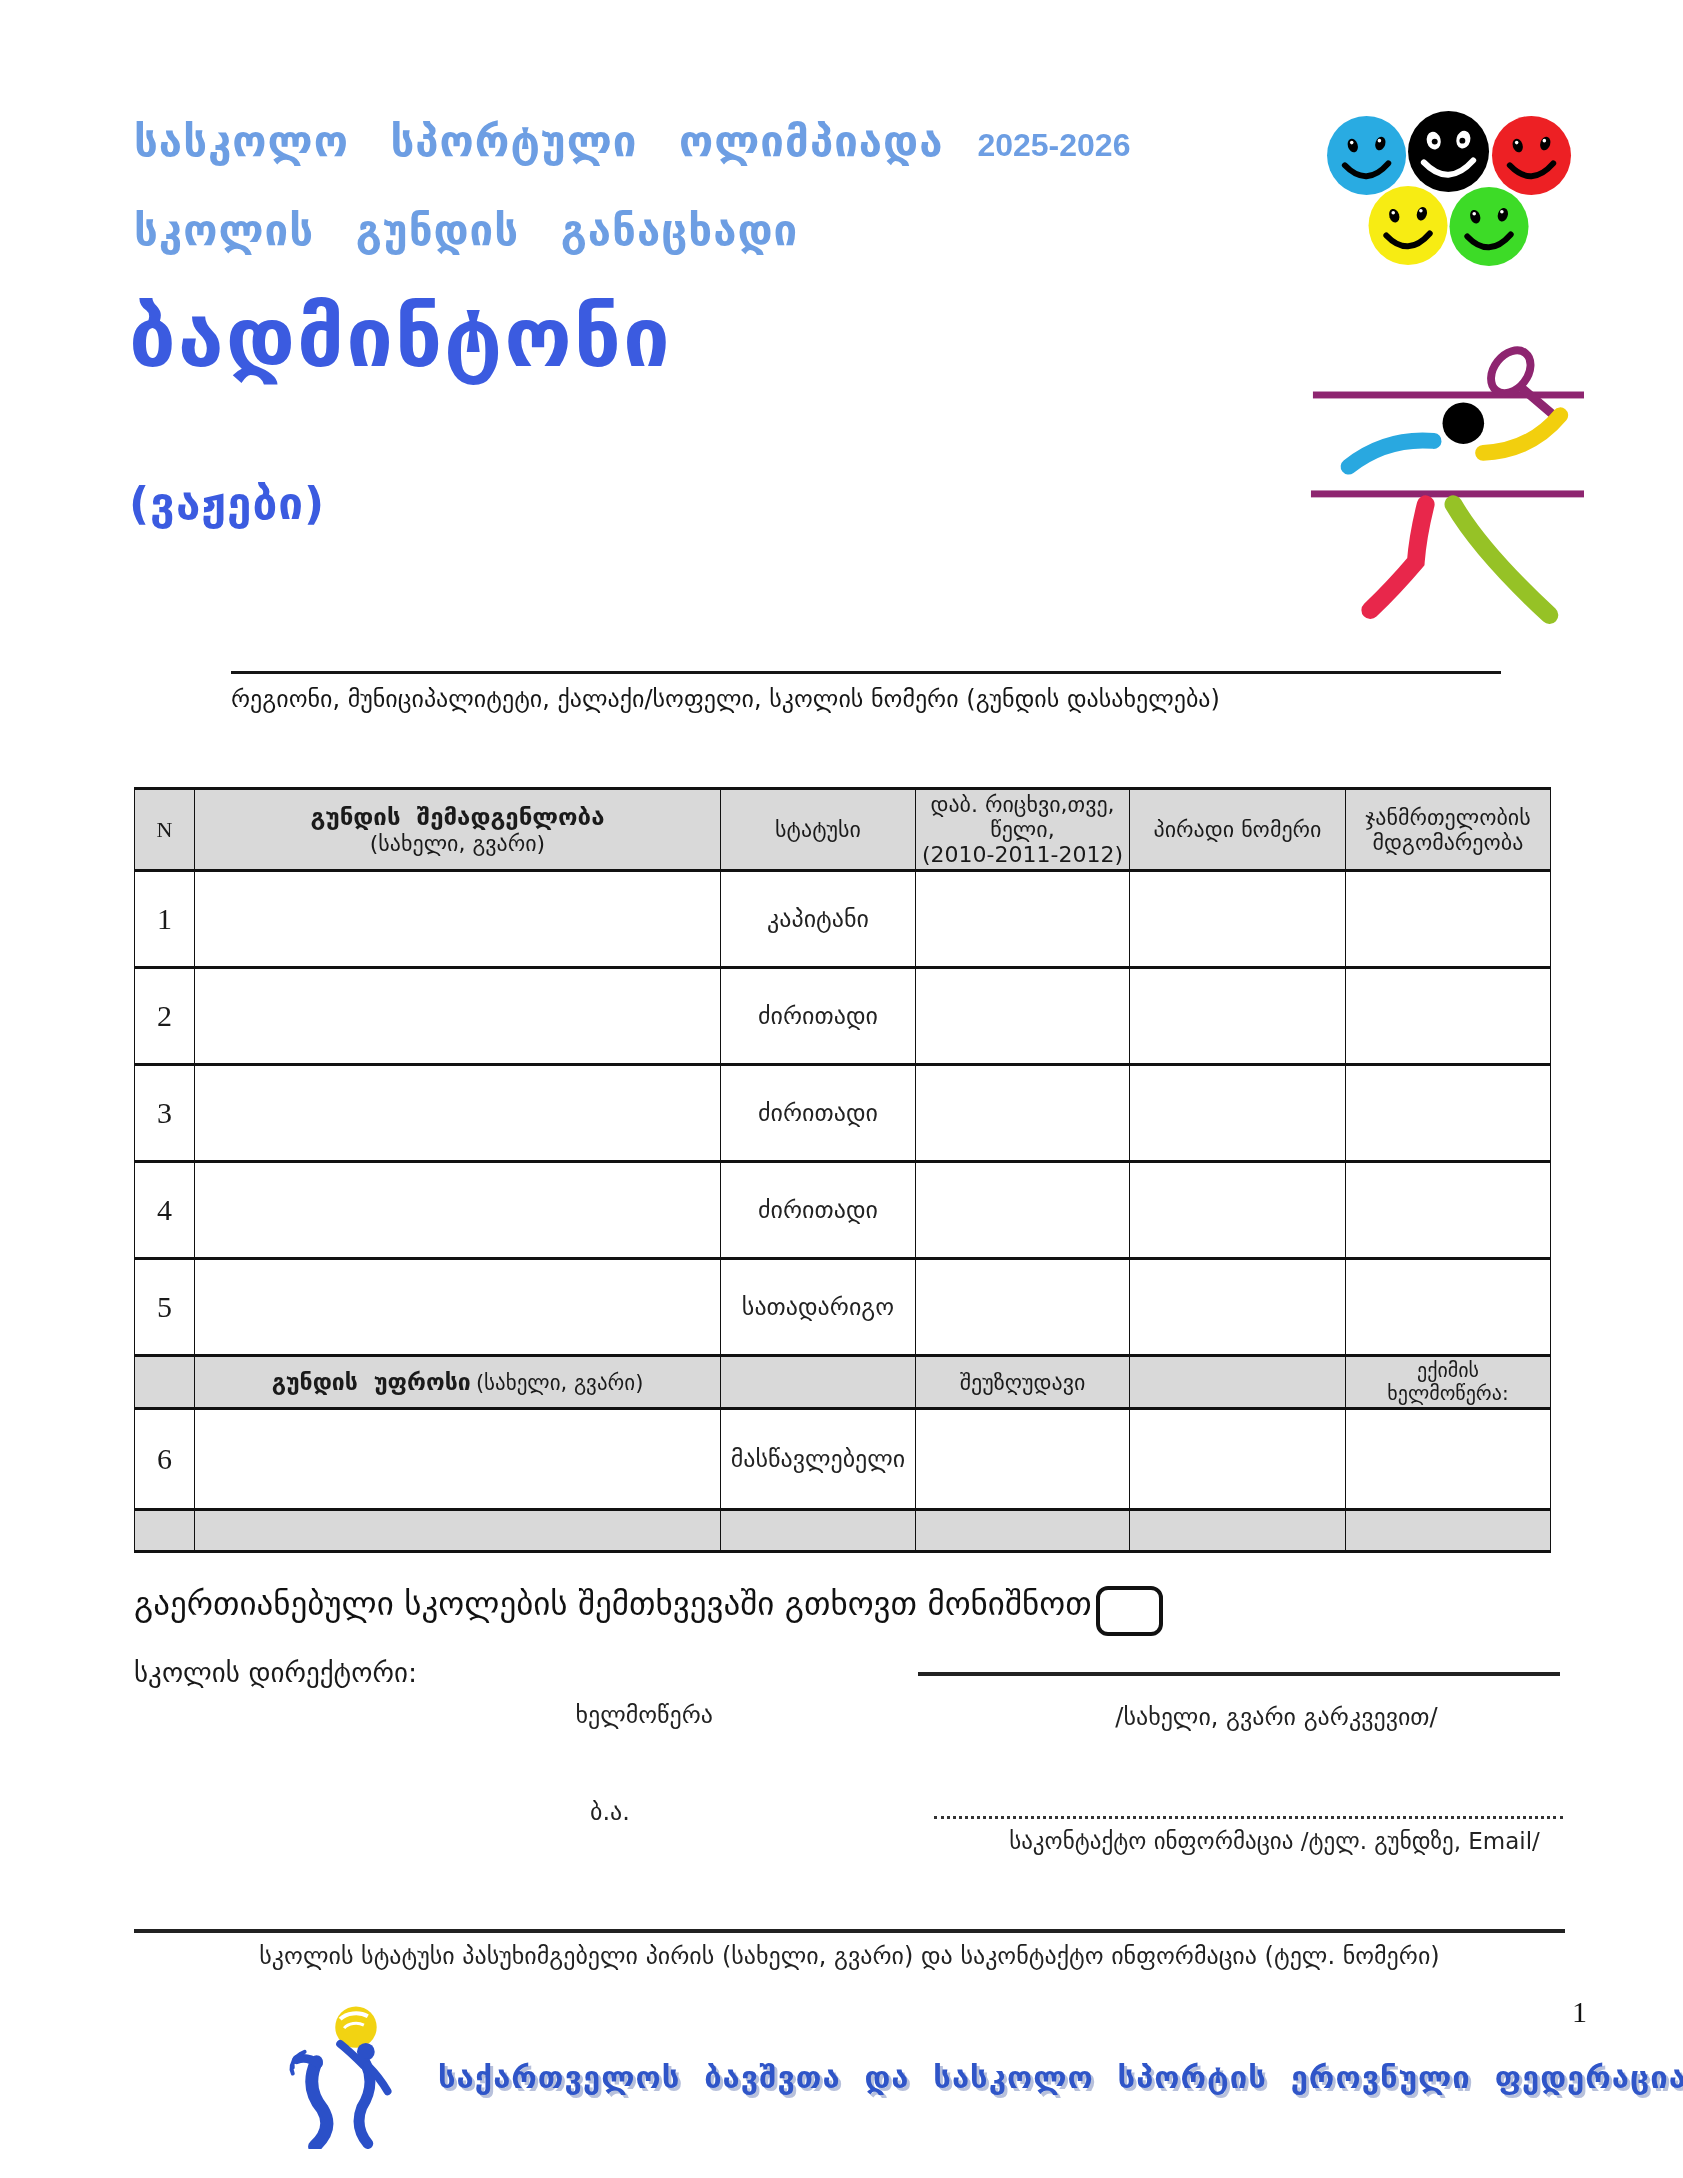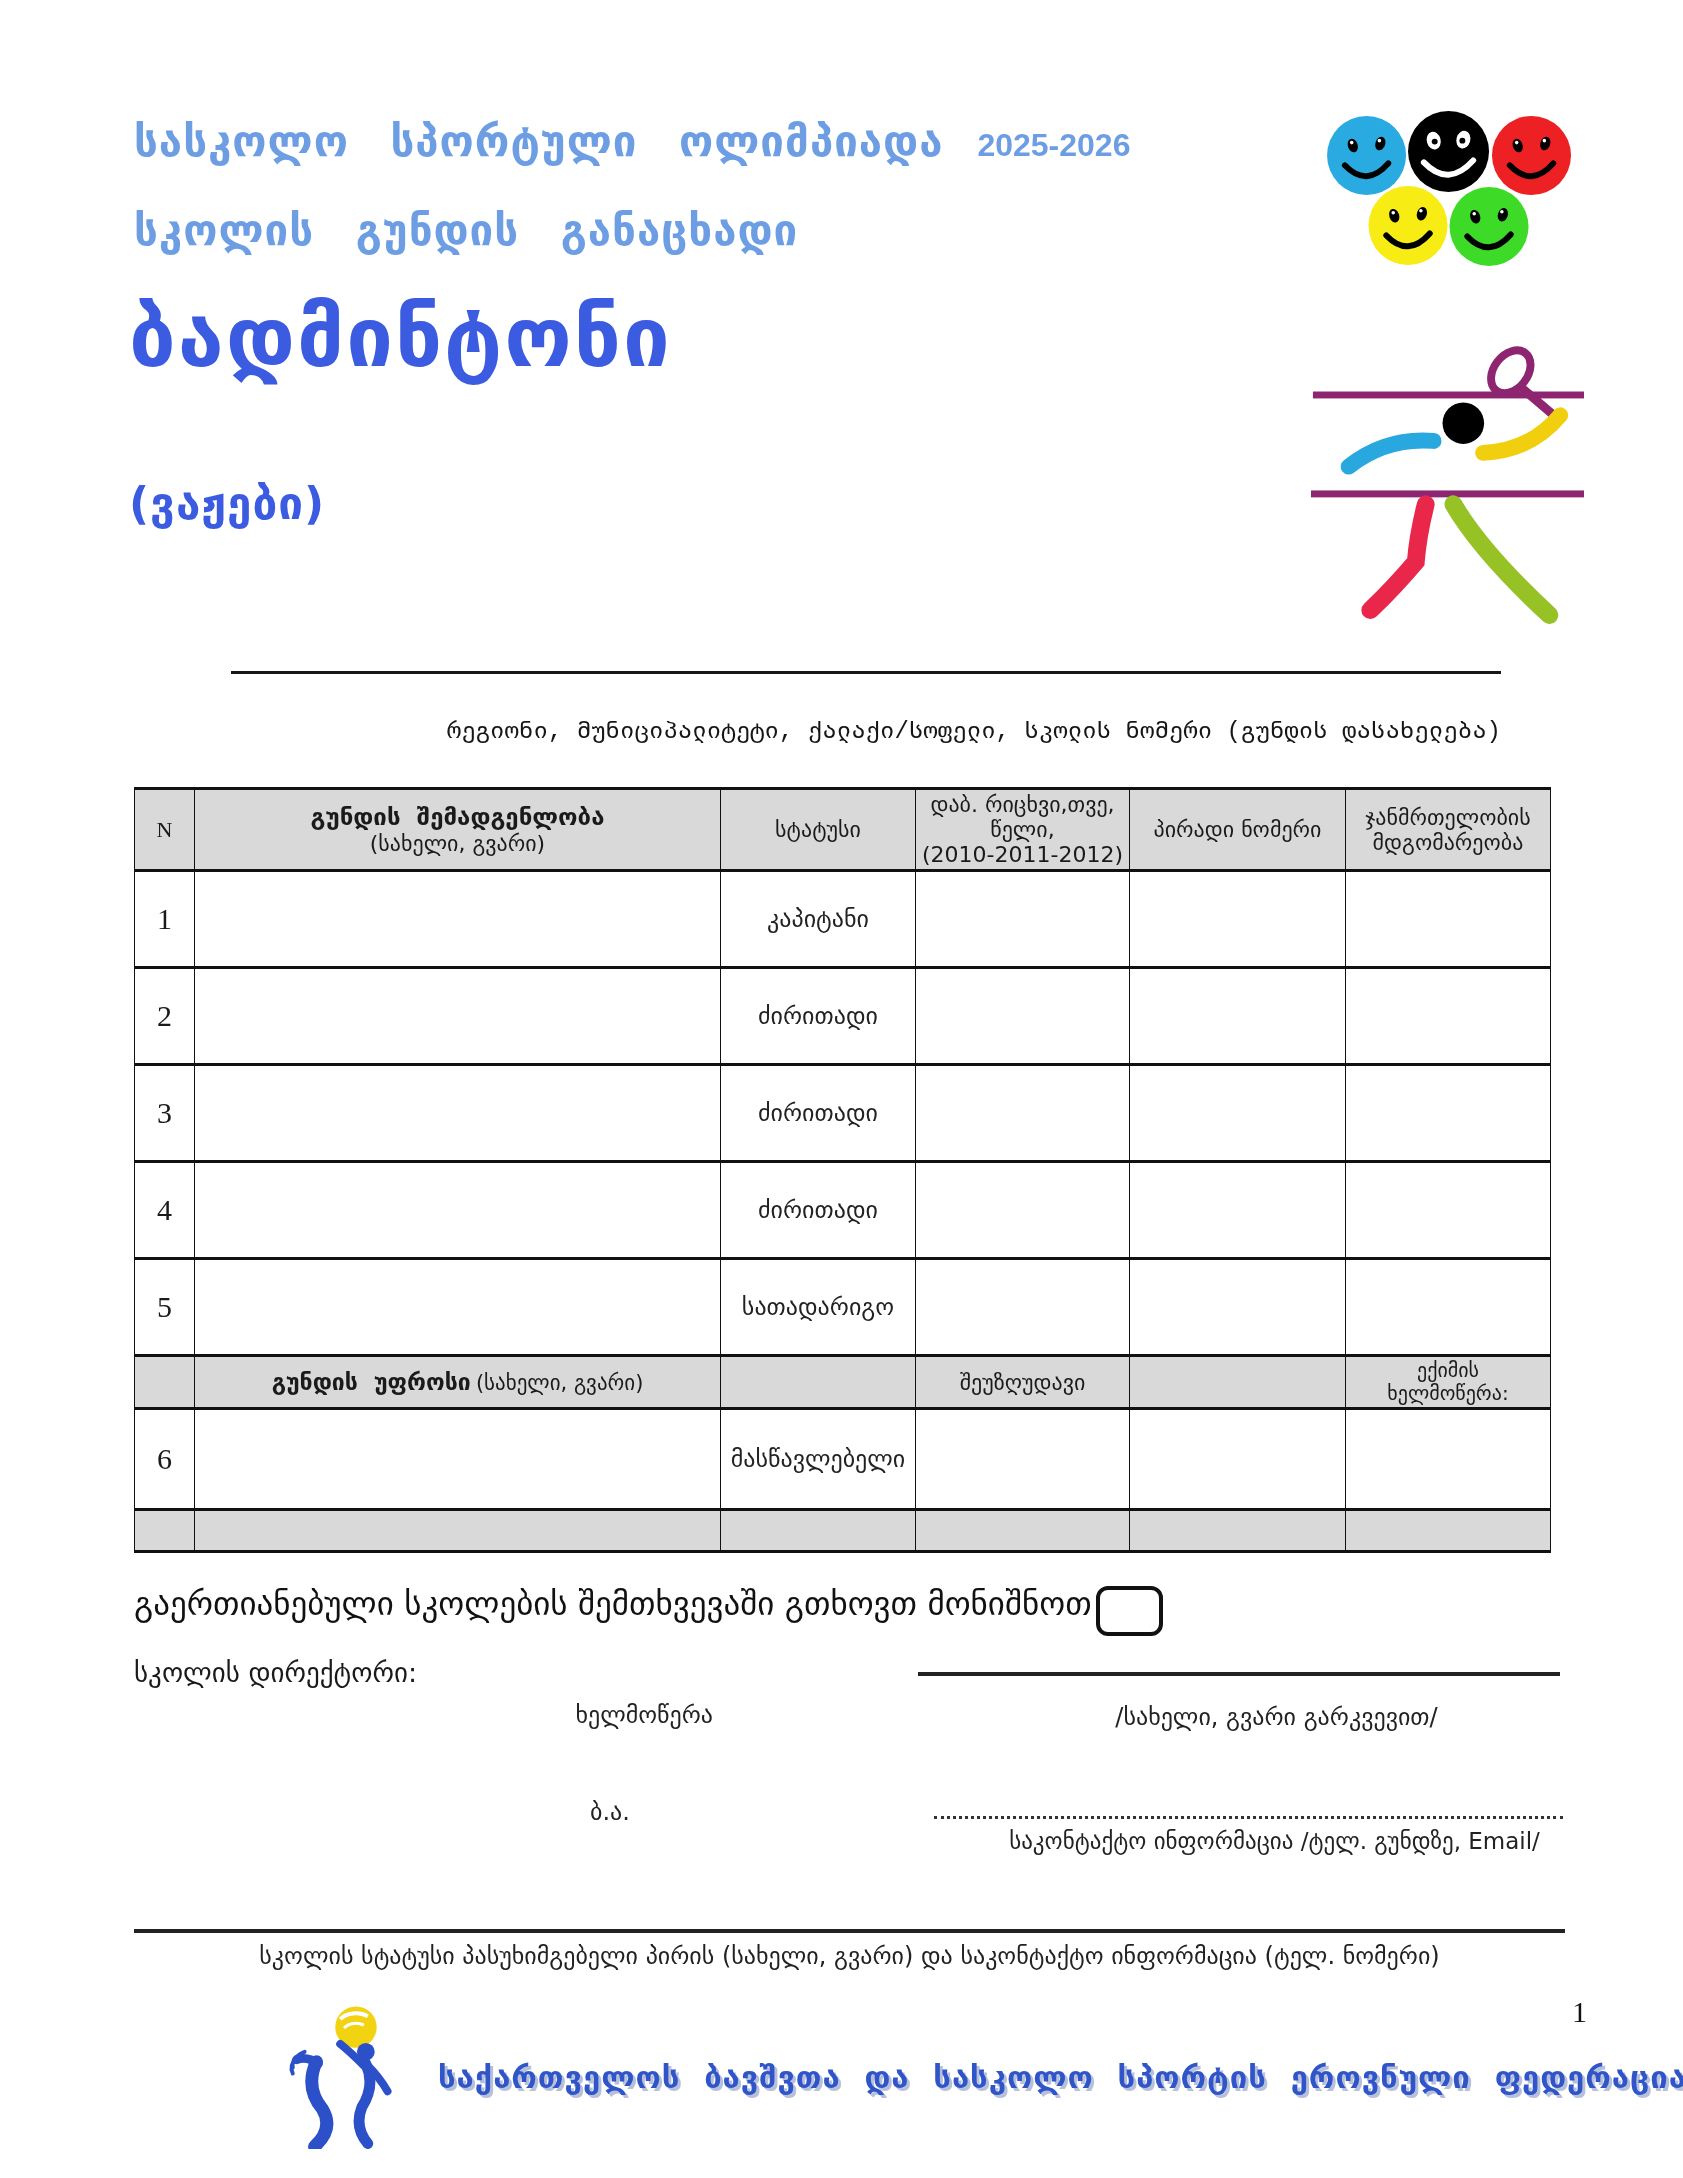--- a/index.html
+++ b/index.html
@@ -108,21 +108,21 @@
       <path d="M219,48 L254,78" stroke="#8e2570" stroke-width="9" stroke-linecap="round" fill="none"></path>
     </g>
     <circle cx="158" cy="82" r="21" fill="#000"></circle>
     <path d="M256,74 Q226,110 178,112" stroke="#f2cf0e" stroke-width="16" fill="none" stroke-linecap="round"></path>
     <path d="M128,100 Q80,96 42,126" stroke="#29a8e0" stroke-width="16" fill="none" stroke-linecap="round"></path>
     <path d="M120,164 Q112,196 110,222 Q88,248 64,271" stroke="#e8274b" stroke-width="18" fill="none" stroke-linecap="round"></path>
     <path d="M148,164 Q176,212 245,276" stroke="#96c226" stroke-width="18" fill="none" stroke-linecap="round"></path>
   </svg>
 
   <div class="abs rule-solid" style="left:231px;top:671px;width:1270px;"></div>
-  <div class="abs small-caption" style="left:231px;top:716px;width:1270px;text-align:right;font-family:Liberation Mono, monospace;">რეგიონი, მუნიციპალიტეტი, ქალაქი/სოფელი, სკოლის ნომერი (გუნდის დასახელება)</div>
+  <div class="abs small-caption" style="left:231px;top:685px;width:1270px;text-align:left;">რეგიონი, მუნიციპალიტეტი, ქალაქი/სოფელი, სკოლის ნომერი (გუნდის დასახელება)</div>
 
   <table class="form abs" style="left:134px;top:787px;">
     <colgroup>
       <col style="width:60px">
         <col style="width:526px">
         <col style="width:195px">
       <col style="width:214px">
         <col style="width:216px">
         <col style="width:205px">
     </colgroup>

